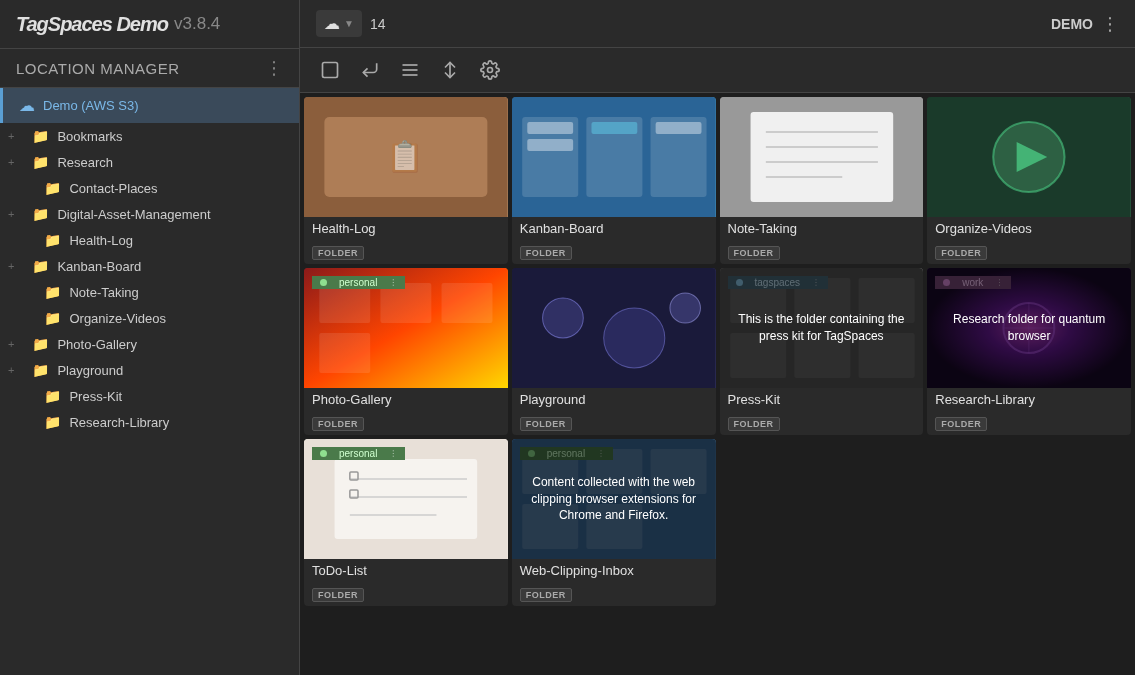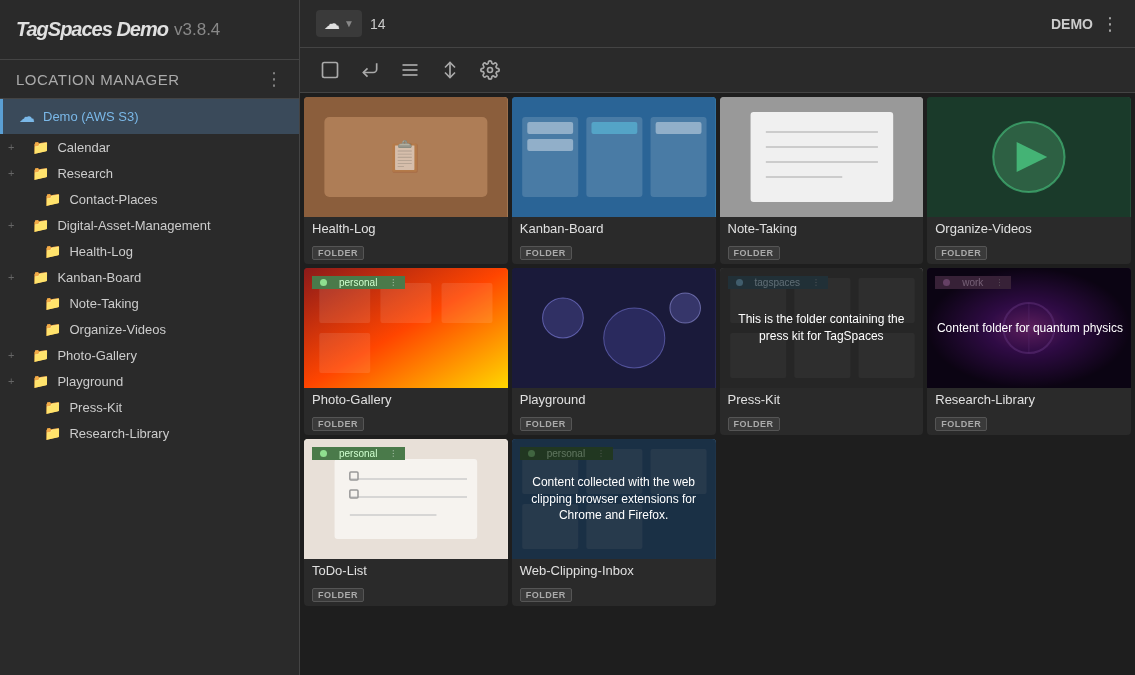--- a/index.html
+++ b/index.html
@@ -14,21 +14,21 @@
       flex-direction: column;
       height: 100%;
       border-right: 1px solid #444;
     }
     #sidebar-header {
       display: flex;
       align-items: center;
       padding: 12px 16px;
       background: #2a2a2a;
       border-bottom: 1px solid #444;
-      height: 60px;
+      height: 49px;
     }
     #app-logo {
       font-size: 20px;
       font-weight: bold;
       color: #e0e0e0;
       font-style: italic;
       letter-spacing: -1px;
     }
     #app-version {
       font-size: 17px;
@@ -297,21 +297,21 @@
   </div>
   <div id="demo-location">
     <span class="cloud-icon">☁</span>
     <span id="demo-location-label">Demo (AWS S3)</span>
   </div>
   <div id="sidebar-items" style="overflow-y:auto; flex:1;">
 
   <div class="sidebar-item has-expand">
     <span class="expand-icon">+</span>
     <span class="folder-icon">📁</span>
-    <span>Calendar</span>
+    <span>Bookmarks</span>
   </div>
       <div class="sidebar-item has-expand">
     <span class="expand-icon">+</span>
     <span class="folder-icon">📁</span>
     <span>Research</span>
   </div>
       <div class="sidebar-item">
     <span class="expand-icon"></span>
     <span class="folder-icon">📁</span>
     <span>Contact-Places</span>
@@ -586,21 +586,21 @@
               <circle cx="100" cy="60" r="25" fill="none" stroke="rgba(200,100,255,0.6)" stroke-width="2"></circle>
               <line x1="100" y1="35" x2="100" y2="85" stroke="rgba(200,100,255,0.4)" stroke-width="1"></line>
               <line x1="75" y1="60" x2="125" y2="60" stroke="rgba(200,100,255,0.4)" stroke-width="1"></line>
             </svg>
       </div>
       <span class="tag-badge tag-work">
       <span class="tag-dot"></span>work
       <span style="font-size:8px; color:rgba(255,255,255,0.6);">⋮</span>
     </span>
       <div class="tooltip-overlay">
-      <span class="tooltip-text">Content folder for quantum physics</span>
+      <span class="tooltip-text">Research folder for quantum browser</span>
     </div>
     </div>
     <div class="grid-footer">
       <span class="grid-name">Research-Library</span>
     </div>
     <div>
       <span class="folder-badge">FOLDER</span>
     </div>
   </div>
       <div class="grid-item">

